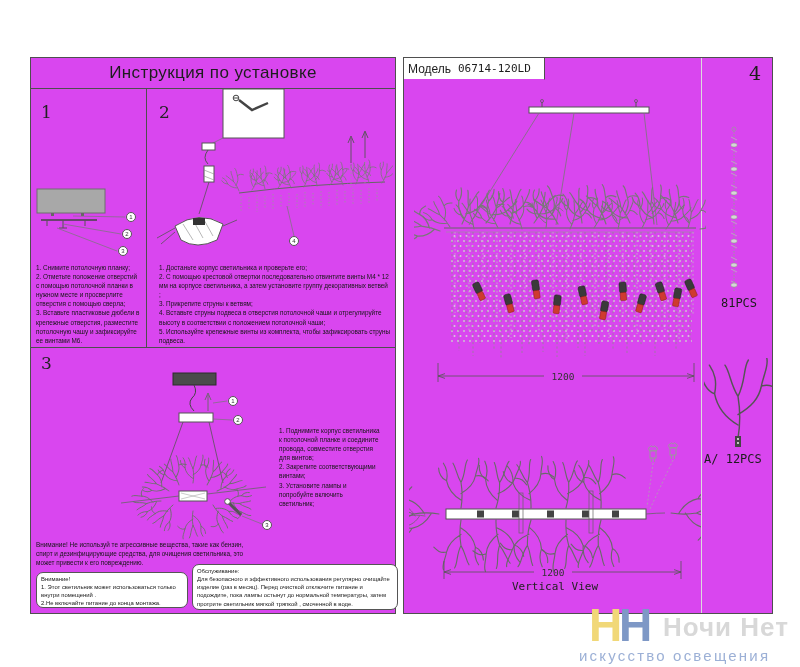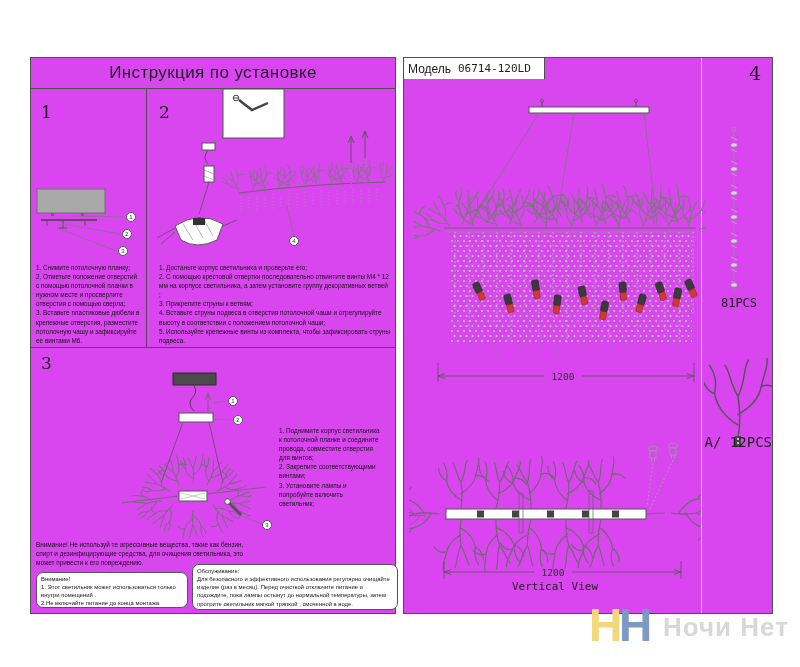--- a/index.html
+++ b/index.html
@@ -284,22 +284,23 @@
       </g>
     </svg>
     <div class="abs mono" style="left:308px;top:238px;width:54px;text-align:center;font-size:12px;">81PCS</div>
 
     <svg class="abs" style="left:300px;top:300px;" width="68" height="94">
       <use href="#coral" transform="translate(34,80) scale(2.6)" stroke="#555" stroke-width="0.55"></use>
       <rect x="31" y="78" width="6" height="11" fill="#454545"></rect>
       <circle cx="34" cy="81" r="0.9" fill="#fff"></circle>
       <circle cx="34" cy="85" r="0.9" fill="#fff"></circle>
     </svg>
-    <div class="abs mono" style="left:300px;top:376px;width:68px;text-align:right;font-size:14px;">A/  12PCS</div>
+    <div class="abs mono" style="left:300px;top:394px;width:68px;text-align:left;font-size:12px;">A/  12PCS</div>
   </div>
 
   <div class="abs" style="left:575px;top:610px;width:220px;height:57px;">
     <span class="logo-h" style="left:14px;top:-8px;color:#f1d878;">Н</span>
     <span class="logo-h" style="left:44px;top:-8px;color:#7e98c6;">Н</span>
     <span class="logo-name" style="left:88px;top:2px;color:#d8d8d8;">Ночи Нет</span>
+    <span class="logo-tag" style="left:4px;top:37px;color:#9cb0d6;">искусство освещения</span>
   </div>
 
 </div>
 
 </body></html>

